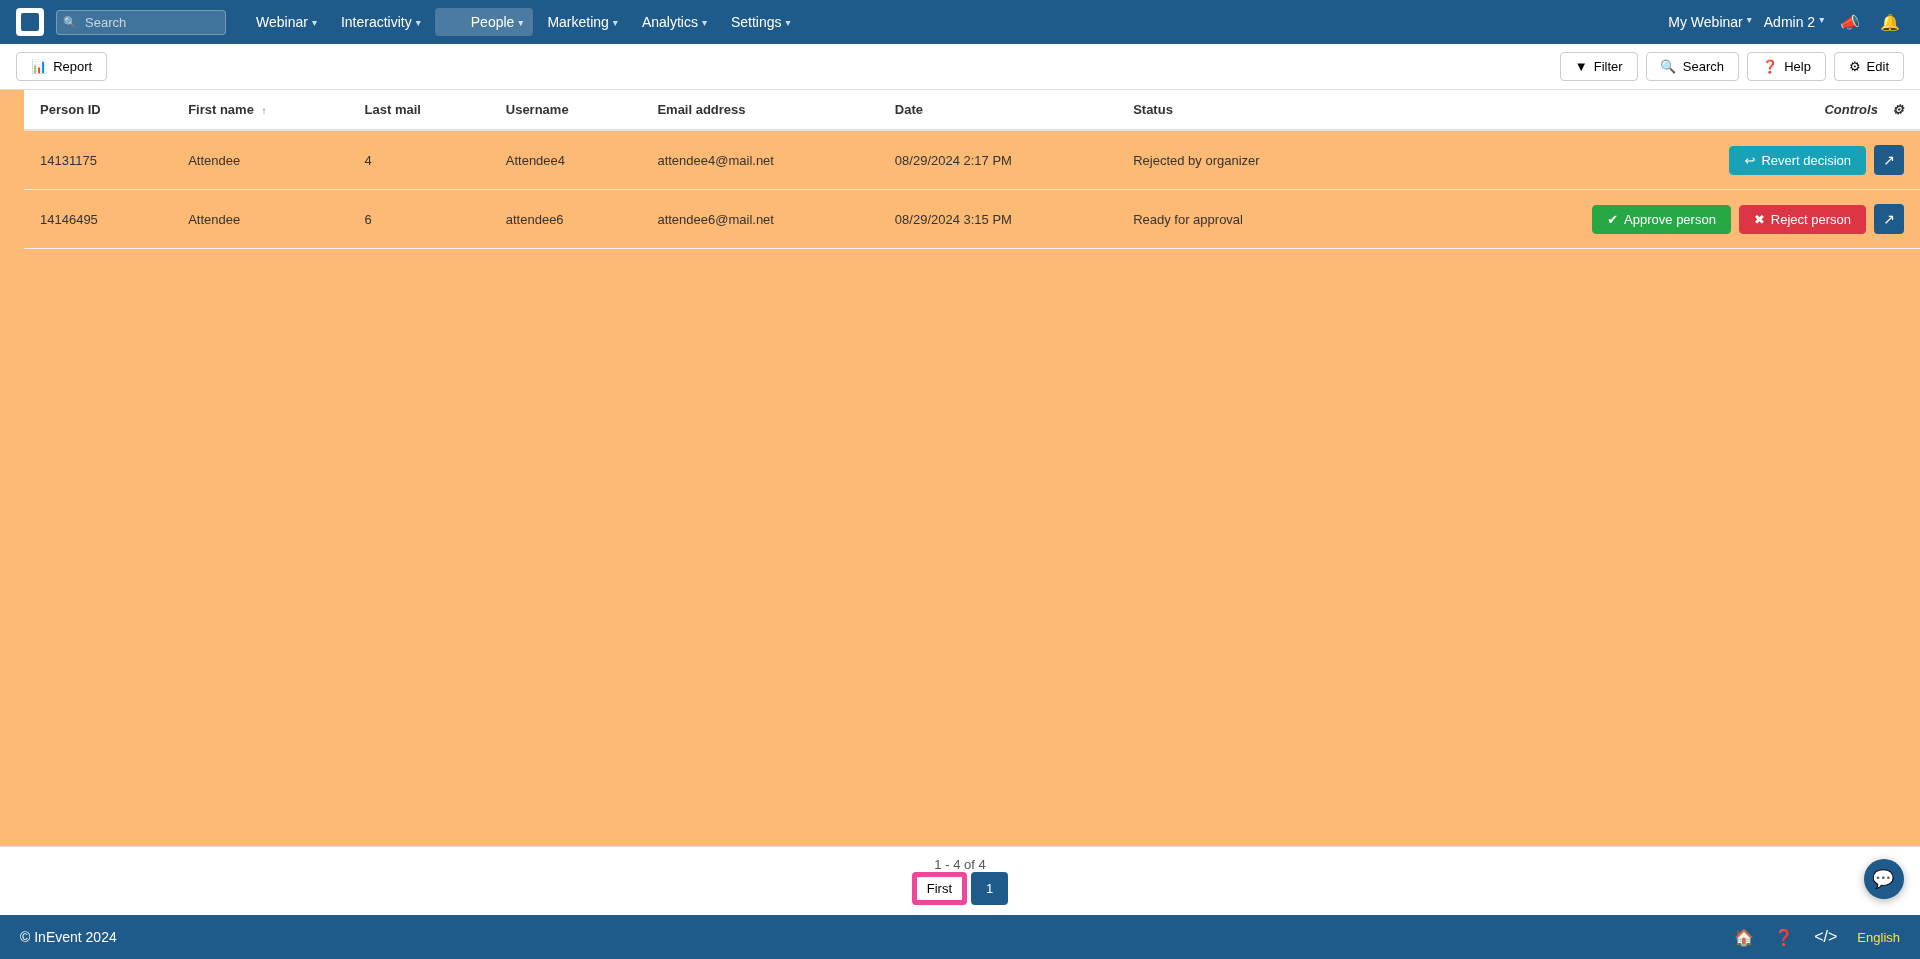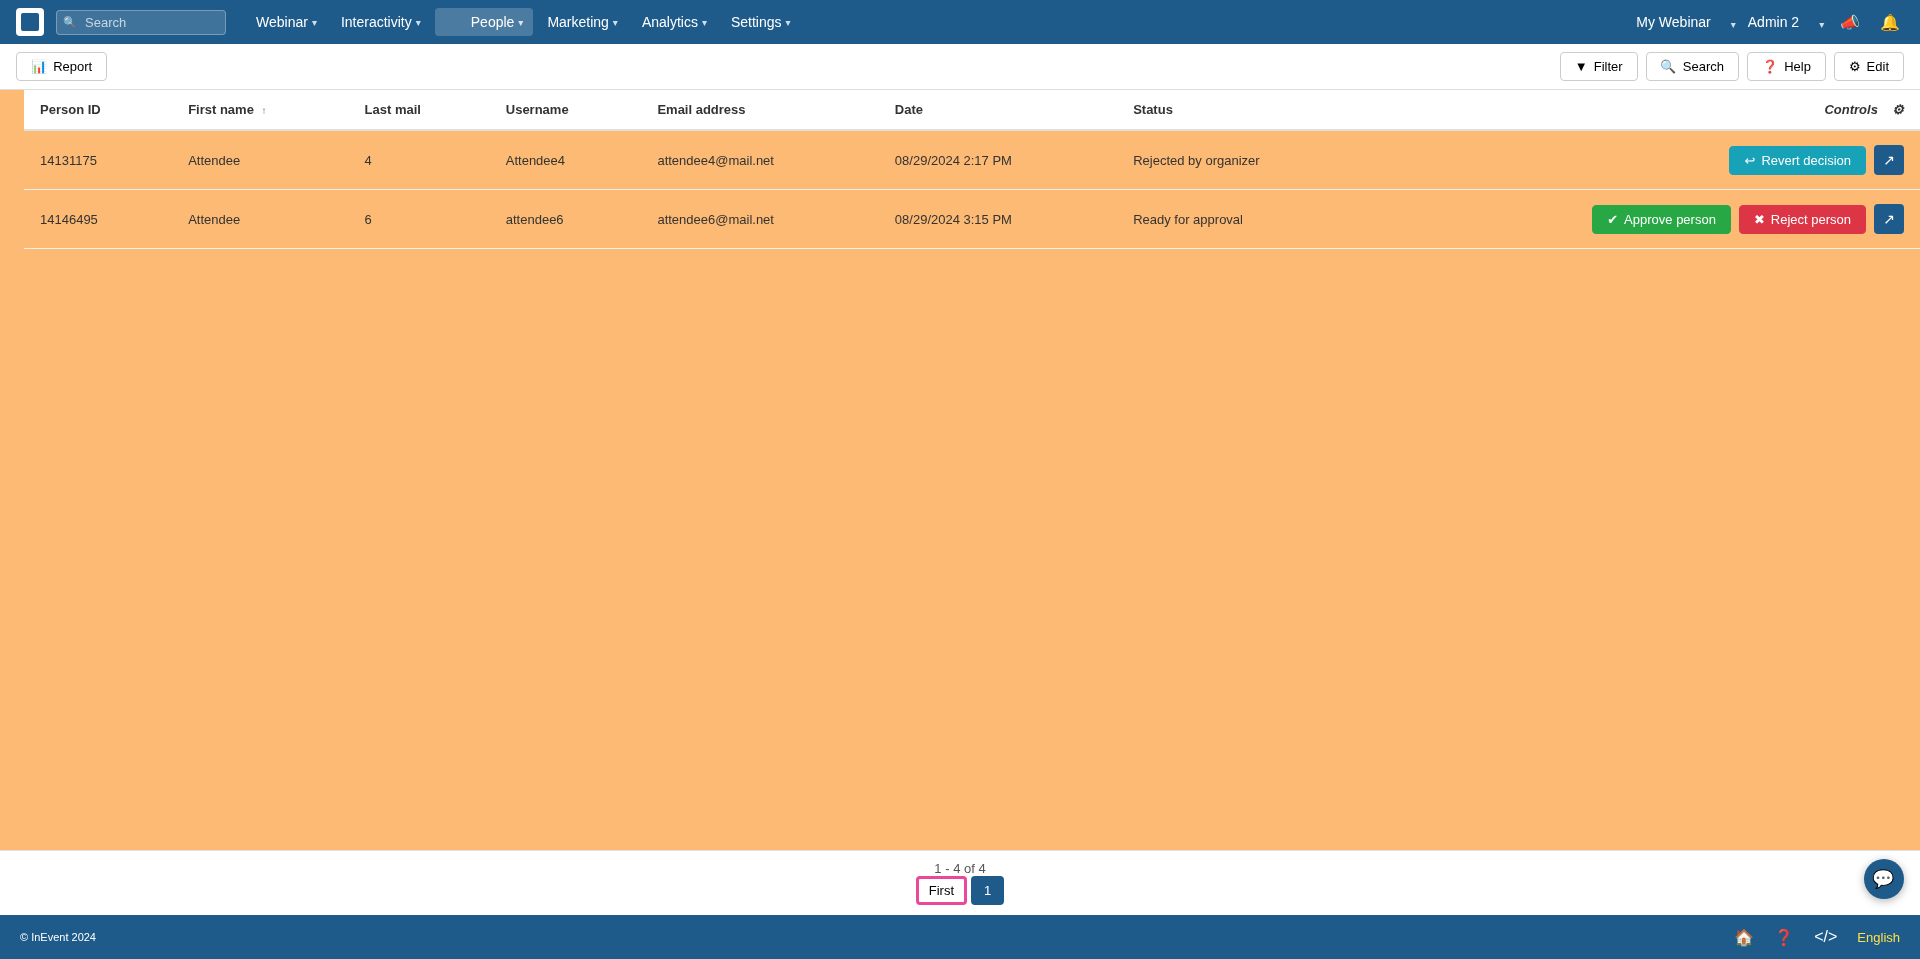--- a/index.html
+++ b/index.html
@@ -73,22 +73,22 @@
     .chevron { font-size: 10px; opacity: 0.8; }
     .nav-right {
       display: flex;
       align-items: center;
       gap: 12px;
       margin-left: auto;
     }
     .nav-right-item {
       color: white;
       display: flex;
-      align-items: flex-end;
-      gap: 20px;
+      align-items: flex-start;
+      gap: 4px;
       cursor: pointer;
       font-size: 14px;
     }
     .nav-icon-btn {
       color: white;
       cursor: pointer;
       font-size: 16px;
       padding: 4px;
     }
 
@@ -191,40 +191,40 @@
       flex-direction: column;
     }
     .pagination-info { font-size: 13px; color: #555; }
     .pagination-controls {
       display: flex;
       align-items: center;
       gap: 4px;
     }
     .page-btn {
       padding: 4px 10px;
-      border: 3px solid #ec4899;
+      border: 5px solid #ec4899;
       background: white;
       border-radius: 4px;
       cursor: pointer;
       font-size: 13px;
     }
     .page-btn.active { background: #1e5b8a; color: white; border-color: #1e5b8a; }
 
     
     .footer {
       background: #1e5b8a;
       color: white;
       display: flex;
       align-items: center;
       justify-content: space-between;
       padding: 0 20px;
       height: 44px;
       flex-shrink: 0;
     }
-    .footer-copyright { font-size: 11px; text-align: right; }
+    .footer-copyright { font-size: 14px; text-align: right; }
     .footer-icons { display: flex; gap: 20px; align-items: center; }
     .footer-icon { color: white; cursor: pointer; font-size: 16px; }
     .footer-lang {
       color: #fde047;
       font-size: 13px;
       cursor: pointer;
     }
 
     
     .chat-bubble {

